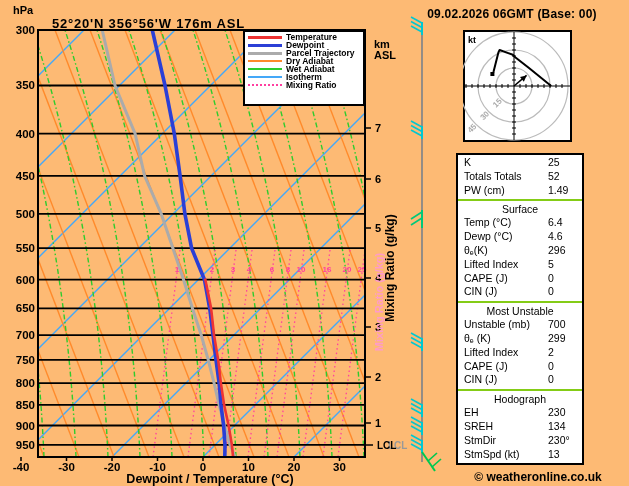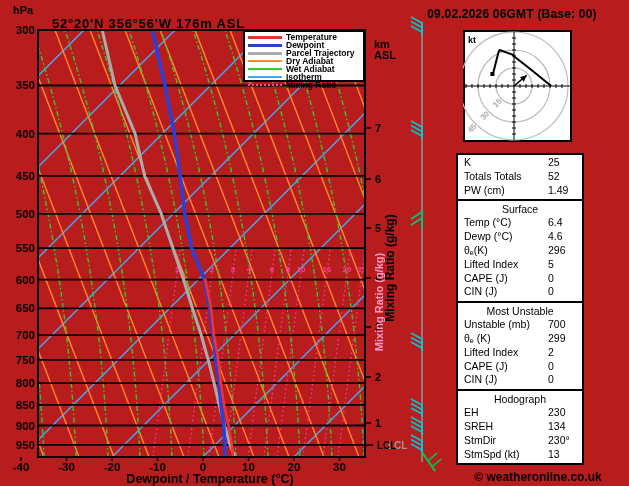--- a/index.html
+++ b/index.html
@@ -1,30 +1,30 @@
 <!DOCTYPE html>
 <html><head>
 <meta charset="utf-8">
 <style>
   html,body{margin:0;padding:0;background:#fff;}
-  #page{position:relative;width:629px;height:486px;background:#b91c1c;overflow:hidden;
+  #page{position:relative;width:629px;height:486px;background:#fdba74;overflow:hidden;
         font-family:"Liberation Sans",sans-serif;color:#000;}
   .abs{position:absolute;}
   #title{left:52px;top:16px;font-weight:bold;font-size:13px;letter-spacing:0.8px;text-decoration:underline;}
   #hpa-unit{left:13px;top:4px;font-weight:bold;font-size:11px;}
   #km-unit{left:374px;top:2px;font-weight:bold;font-size:11px;line-height:11px;text-align:left;margin-top:37px;}
   #datetime{left:398px;top:7px;width:228px;text-align:center;font-weight:bold;font-size:12px;letter-spacing:0.2px;}
-  #legend{left:243px;top:30px;width:122px;height:52px;border:2px solid #000;background:#fff;
+  #legend{left:243px;top:30px;width:122px;height:76px;border:2px solid #000;background:#fff;
           box-sizing:border-box;font-weight:bold;font-size:8.5px;padding-top:1px;z-index:5;}
   .leg-row{display:flex;align-items:center;height:8px;}
   .leg-swatch{width:34px;margin:0 4px 0 3px;border-top-style:solid;flex:none;}
   .leg-label{white-space:nowrap;}
   #datatable{left:456px;top:153px;width:128px;border:2px solid #000;background:#fff;
              box-sizing:border-box;font-size:10.5px;z-index:5;}
-  .tbl-section{border-top:2px solid #000000;padding:1px 0 2px 0;}
+  .tbl-section{border-top:2px solid #84cc16;padding:1px 0 2px 0;}
   .tbl-section:first-child{border-top:none;}
   .sec-h{text-align:center;line-height:14px;}
   .row{display:flex;padding-left:6px;line-height:13.8px;}
   .row .lbl{width:84px;flex:none;}
   .row .val{flex:1;}
   #hodo{left:463px;top:30px;z-index:4;}
   #footer{left:440px;top:470px;width:196px;text-align:center;font-weight:bold;font-size:12px;}
   svg text{font-family:"Liberation Sans",sans-serif;}
 </style>
 </head>

